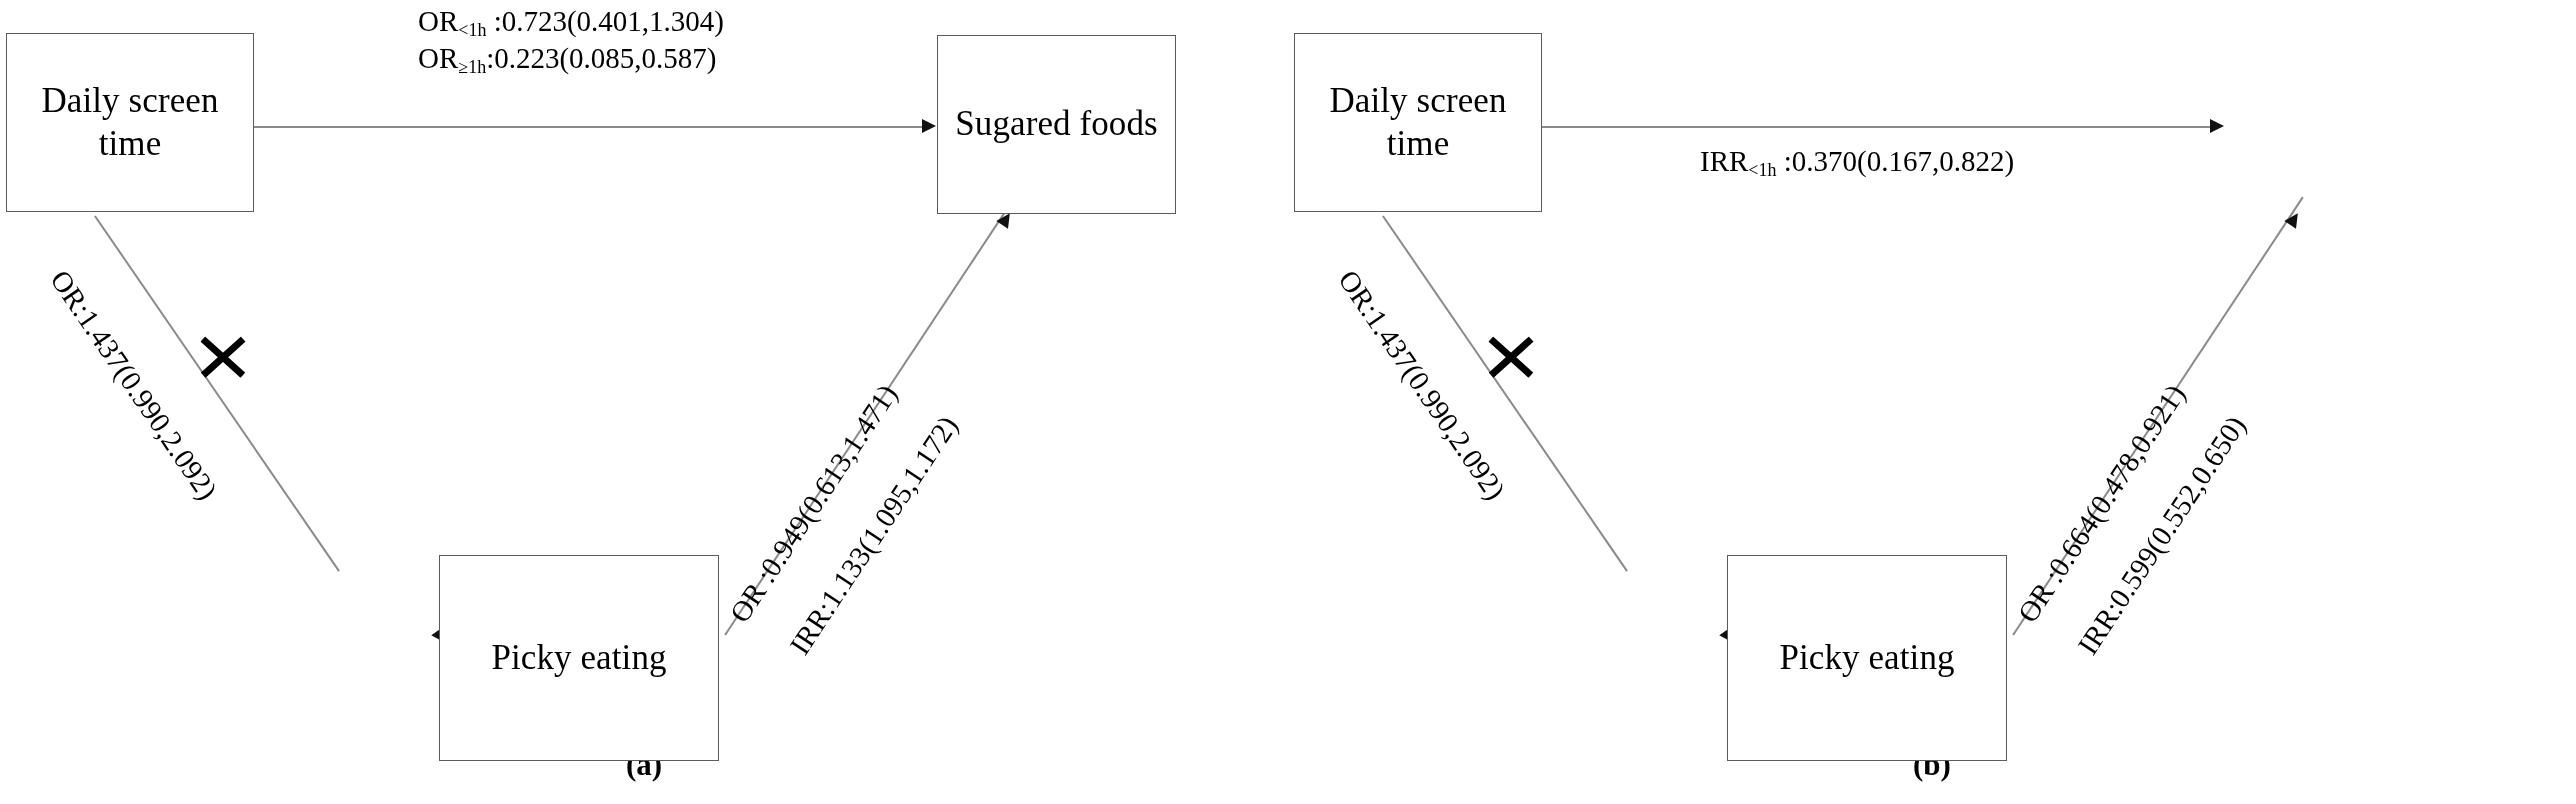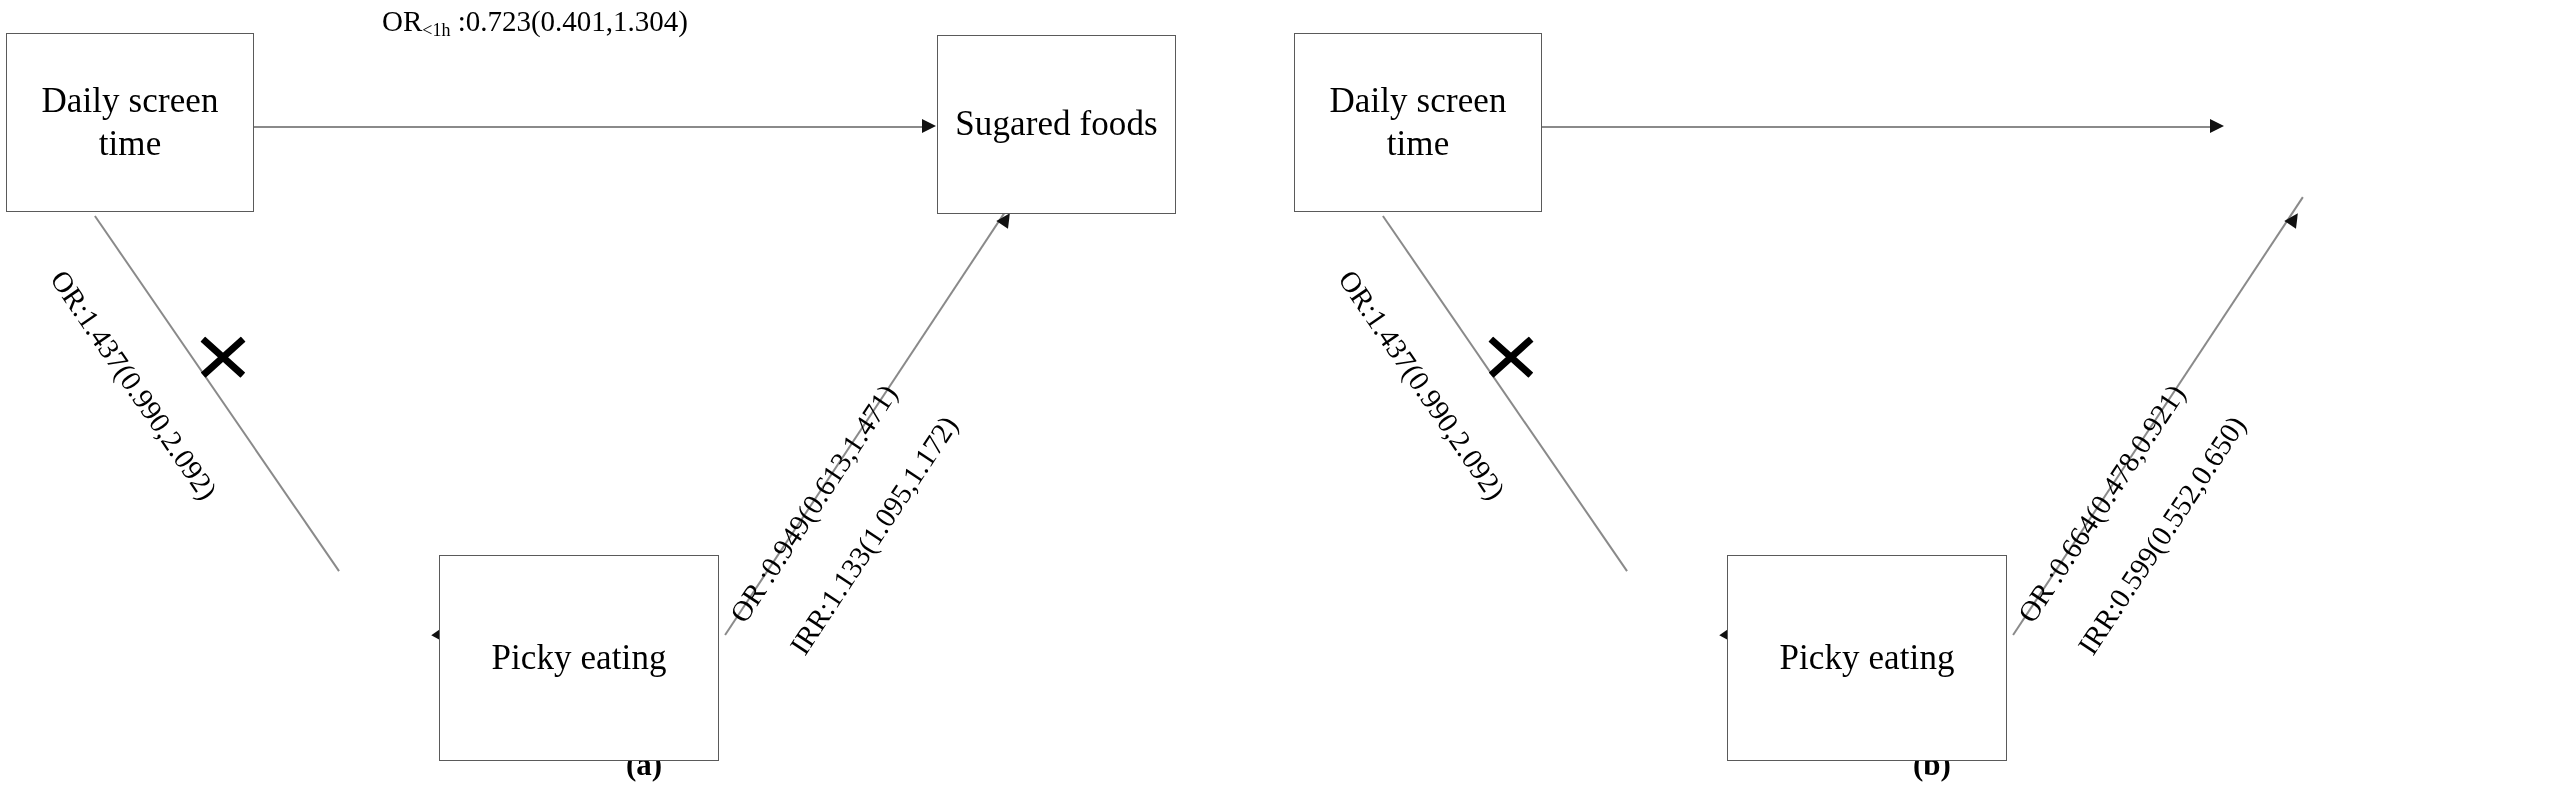--- a/index.html
+++ b/index.html
@@ -129,21 +129,21 @@
   .x-mark span.s2{transform:translate(-50%,-50%) rotate(-42deg);}
 
   
   .estlabel{
     position:absolute;
     font-size:29px;
     line-height:1.10;
     white-space:nowrap;
     z-index:5;
   }
-  .estlabel .row{display:block;padding:1.2px 0;}
+  .estlabel .row{display:block;padding:1.2px 0;margin-left:36px;}
   .estlabel sub{
     font-size:0.62em;
     vertical-align:-0.28em;
     letter-spacing:0;
   }
   .lbl-top-or {left:382px; top:4.8px;}
   .lbl-top-irr{left:376px; top:145px;}
 
   
   .rotlabel{
@@ -210,20 +210,21 @@
     <div class="x-mark">
       <span class="s1"></span>
         <span class="s2"></span>
     </div>
 
     <div class="diag diag-right"></div>
     <div class="arrowhead diag-right-head"></div>
 
     <div class="estlabel lbl-top-or">
       <span class="row"><span>OR</span><sub>&lt;1h</sub><span> :0.723(0.401,1.304)</span></span>
+      <span class="row"><span>OR</span><sub>≥1h</sub><span>:0.223(0.085,0.587)</span></span>
     </div>
 
 
     <div class="rotlabel rot-left">OR:1.437(0.990,2.092)</div>
     <div class="rotlabel rot-right-or">OR :0.949(0.613,1.471)</div>
     <div class="rotlabel rot-right-irr">IRR:1.133(1.095,1.172)</div>
 
     <div class="caption">
       <b>(a)</b>
     </div>
@@ -251,20 +252,21 @@
     <div class="x-mark">
       <span class="s1"></span>
         <span class="s2"></span>
     </div>
 
     <div class="diag diag-right"></div>
     <div class="arrowhead diag-right-head"></div>
 
 
     <div class="estlabel lbl-top-irr">
+      <span class="row"><span>IRR</span><sub>&lt;1h</sub><span> :0.370(0.167,0.822)</span></span>
     </div>
 
     <div class="rotlabel rot-left">OR:1.437(0.990,2.092)</div>
     <div class="rotlabel rot-right-or">OR :0.664(0.478,0.921)</div>
     <div class="rotlabel rot-right-irr">IRR:0.599(0.552,0.650)</div>
 
     <div class="caption">
       <b>(b)</b>
     </div>
   </div>

